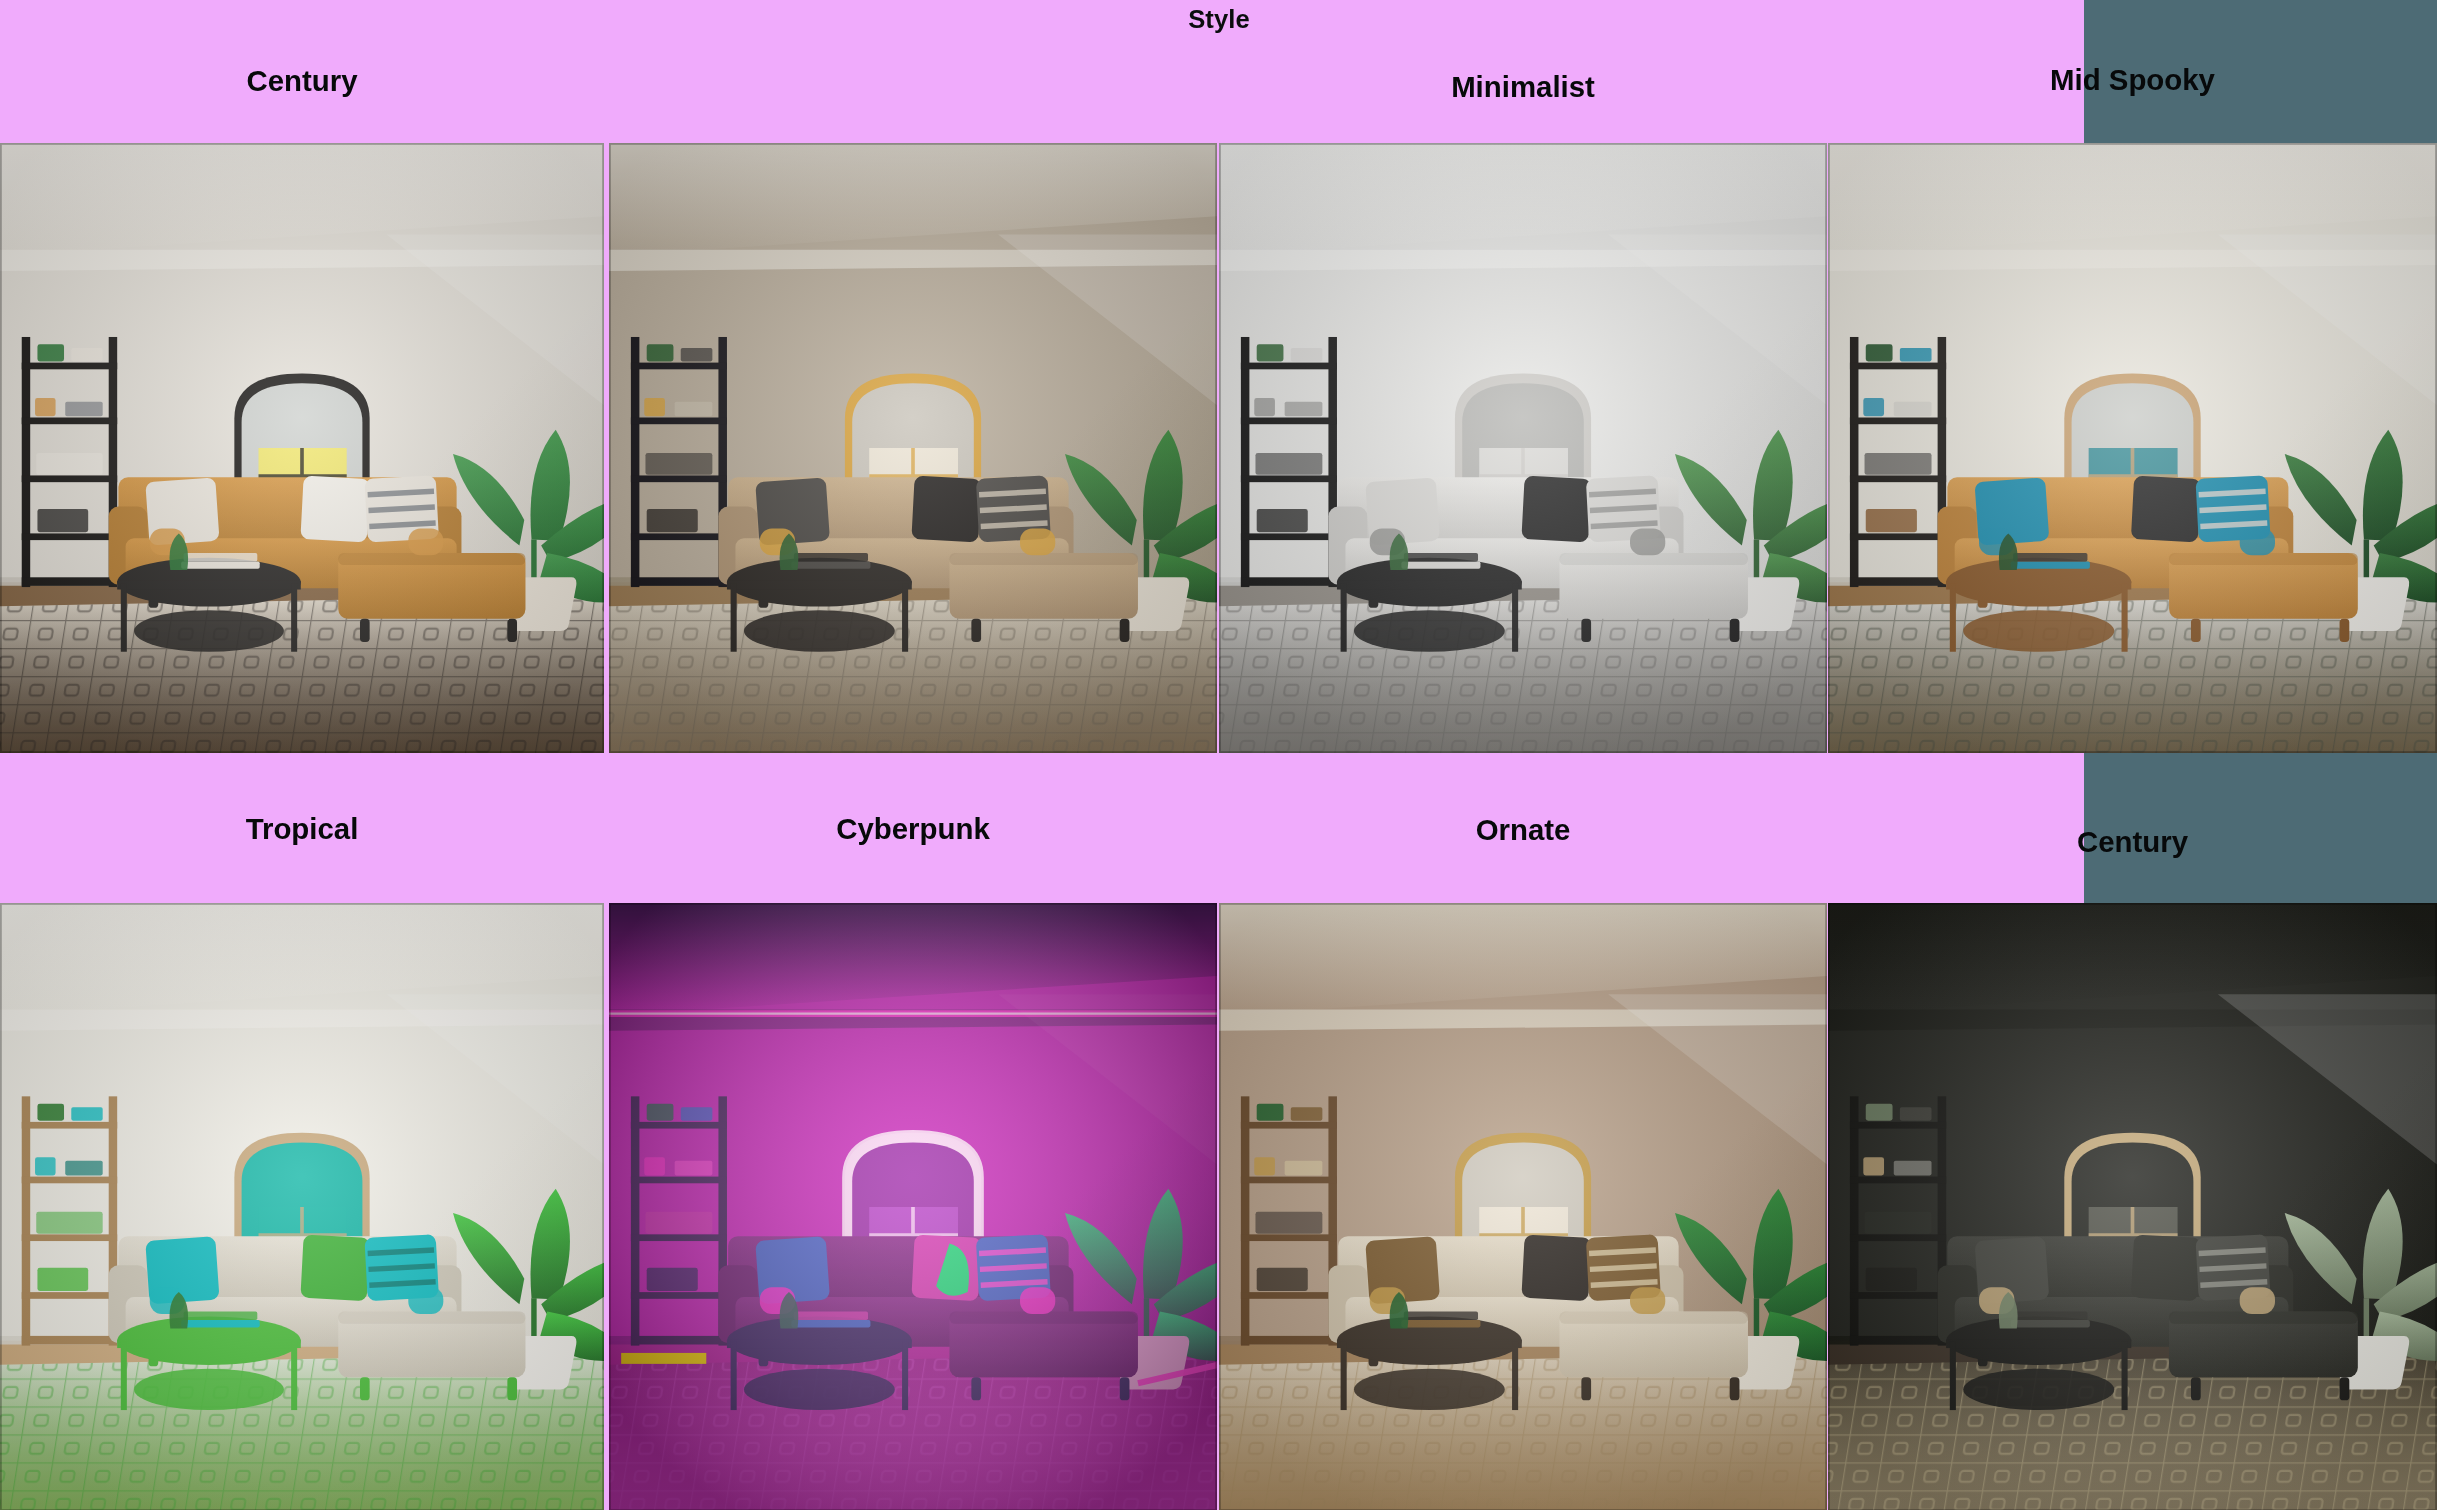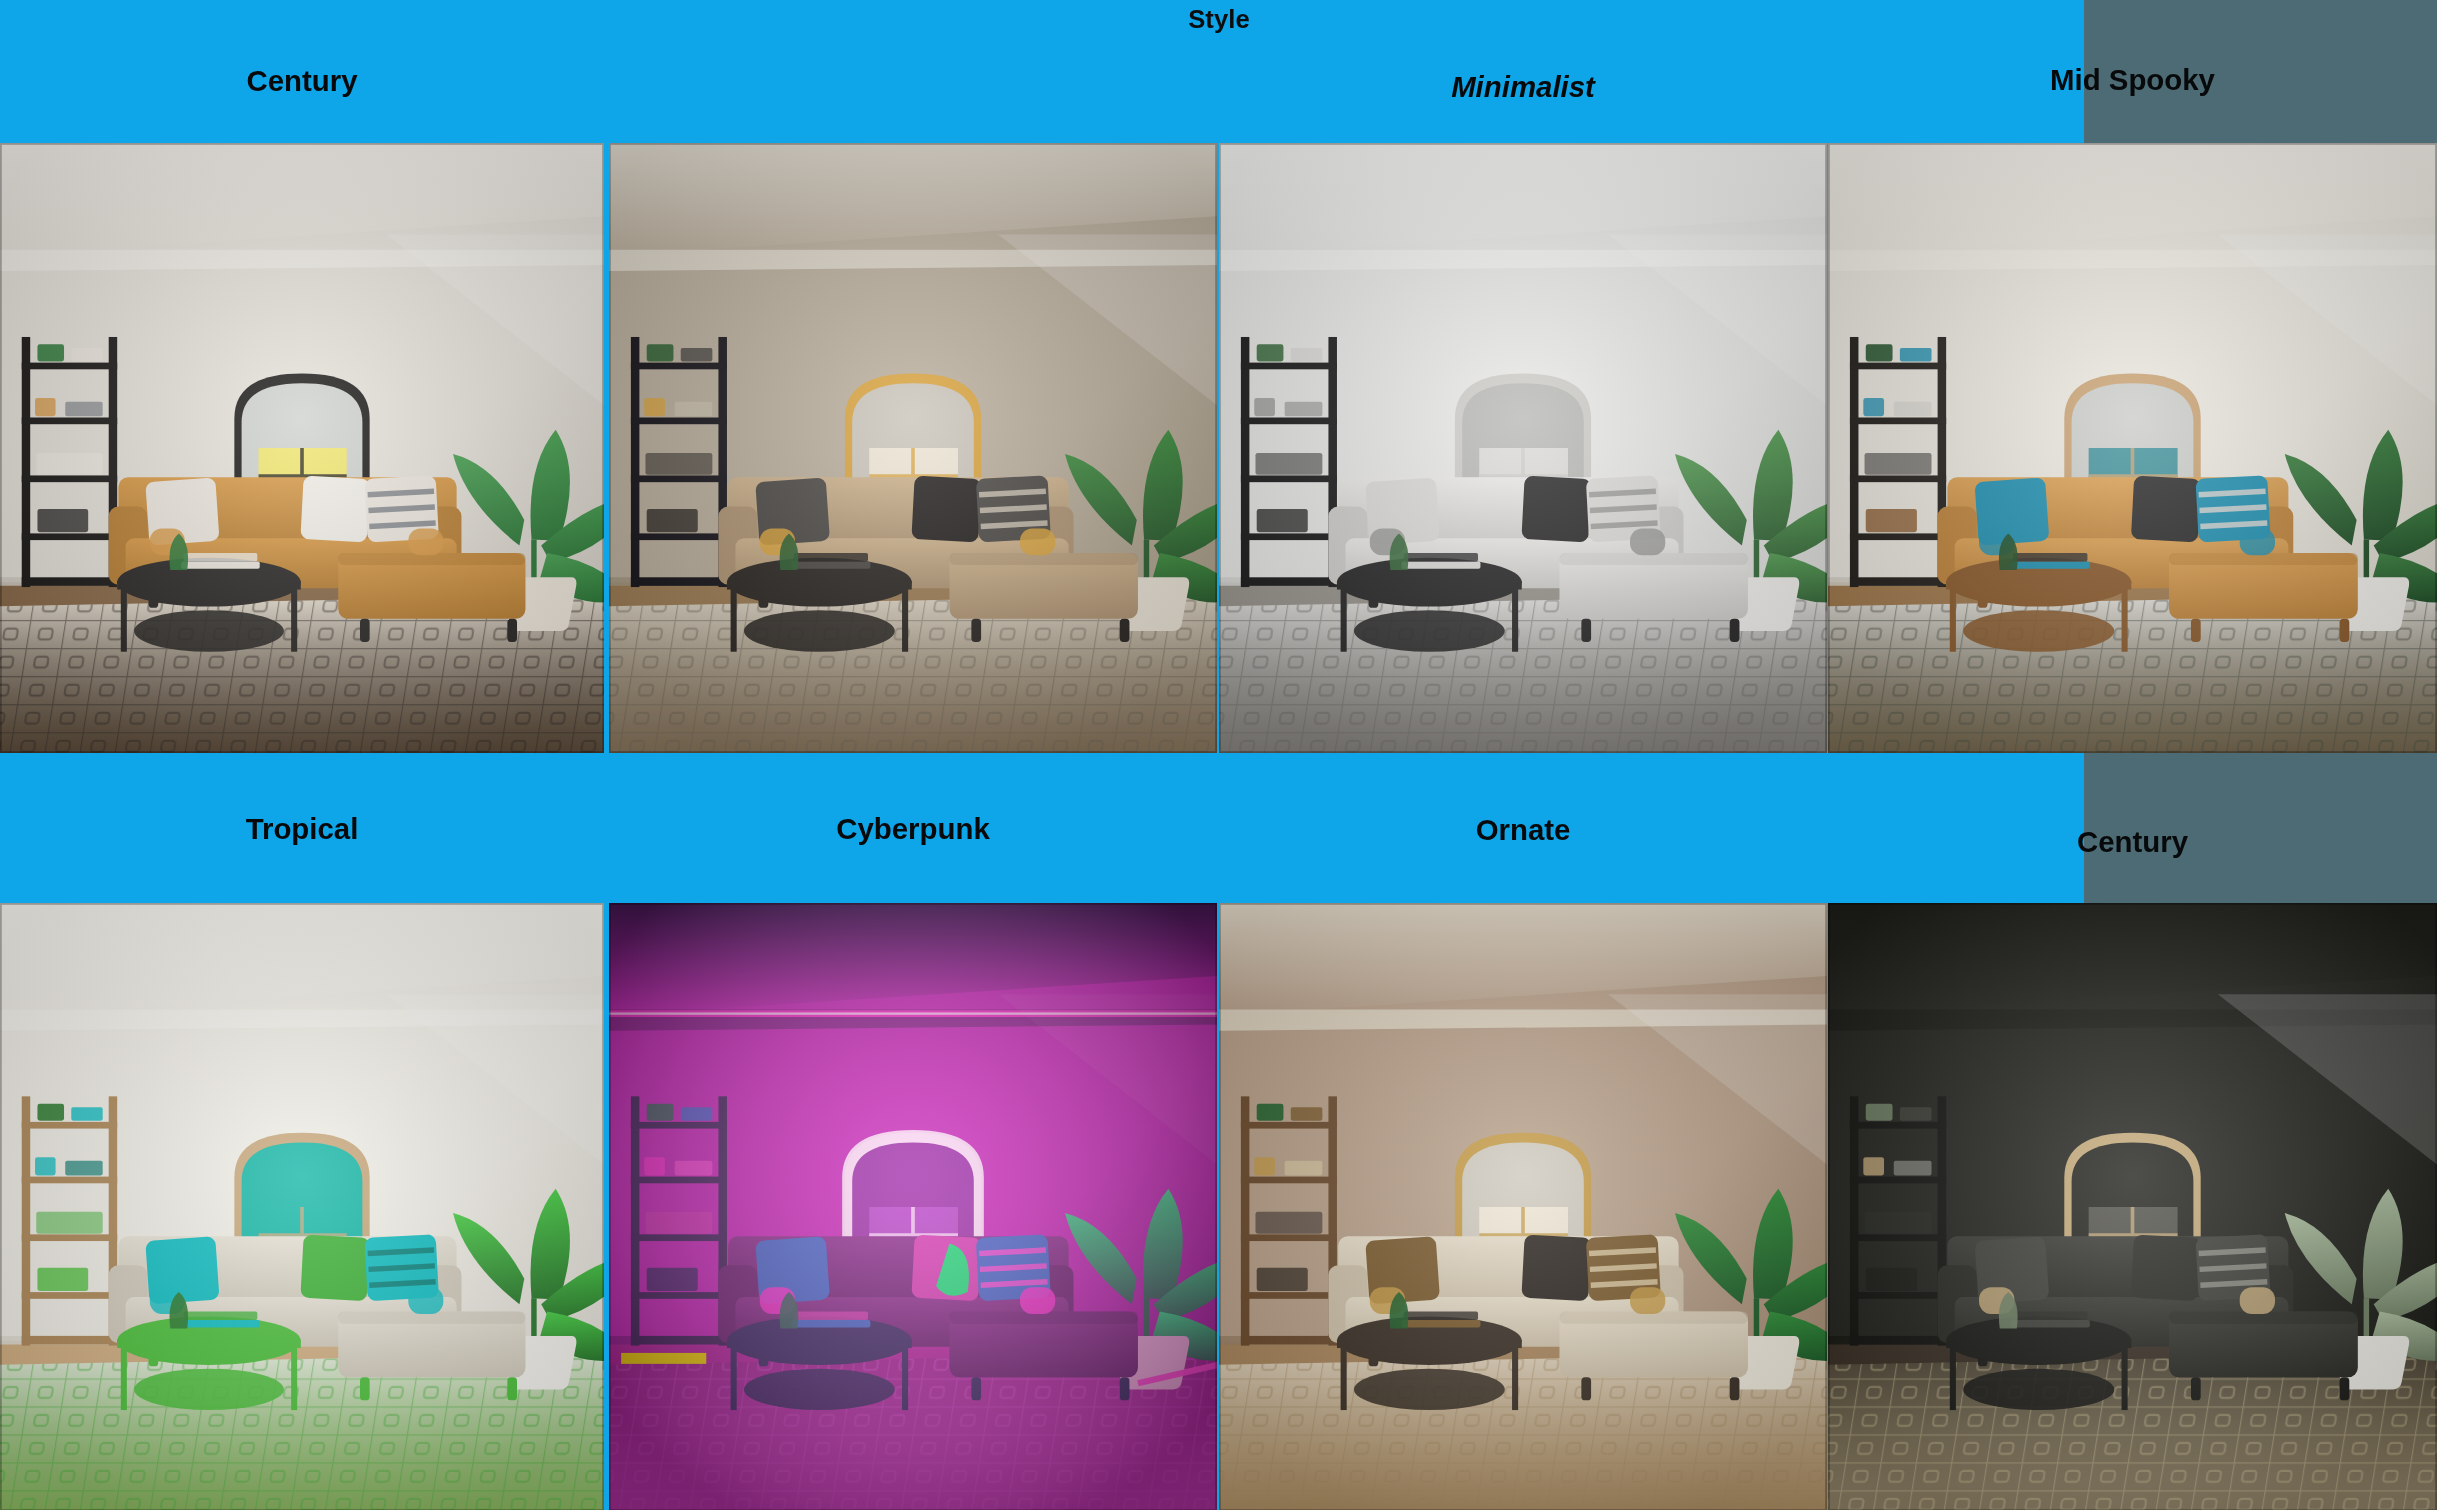--- a/index.html
+++ b/index.html
@@ -2,21 +2,21 @@
 <html style="font-size:10.2px"><head>
 <meta charset="utf-8">
 <style>
   * { margin:0; padding:0; box-sizing:border-box; }
   html,body { width:2438px; height:1511px; }
   body {
     background:#4d6b75;
     font-family:"Liberation Sans", sans-serif;
     overflow:hidden;
   }
-  #sheet { position:relative; width:2084px; height:1511px; background:#0ea5e9; }
+  #sheet { position:relative; width:2084px; height:1511px; background:#f0abfc; }
 
   .grid-title {
     position:absolute; left:0; top:5.1px; width:2438px;
     text-align:center; font-size:25.6px; font-weight:bold; color:#0b0d0e;
     letter-spacing:0.1px;
   }
 
   .cell-label {
     position:absolute; text-align:center;
     font-size:29.4px; font-weight:bold; color:#07090a;
@@ -34,21 +34,21 @@
   .c3 { left:1219px; width:608px; }
   .c4 { left:1828px; width:609px; }
 </style>
 </head>
 <body>
 
 <div id="sheet">
   <div class="grid-title">Style</div>
 
   <div class="cell-label" style="left:0px;    top:64px; width:604px;">Century</div>
-  <div class="cell-label" style="left:1219px; top:70px; width:608px;font-style:italic;">Minimalist</div>
+  <div class="cell-label" style="left:1219px; top:70px; width:608px;">Minimalist</div>
   <div class="cell-label" style="left:1828px; top:63px;  width:609px;">Mid Spooky</div>
 
   <div class="cell-label" style="left:0px;    top:812px; width:604px;">Tropical</div>
   <div class="cell-label" style="left:609px;  top:812px; width:608px;">Cyberpunk</div>
   <div class="cell-label" style="left:1219px; top:813px; width:608px;">Ornate</div>
   <div class="cell-label" style="left:1828px; top:825px; width:609px;">Century</div>
 
   <div class="tile r1 c1">
 <svg viewBox="0 0 1000 1000" preserveAspectRatio="none">
  <defs>

